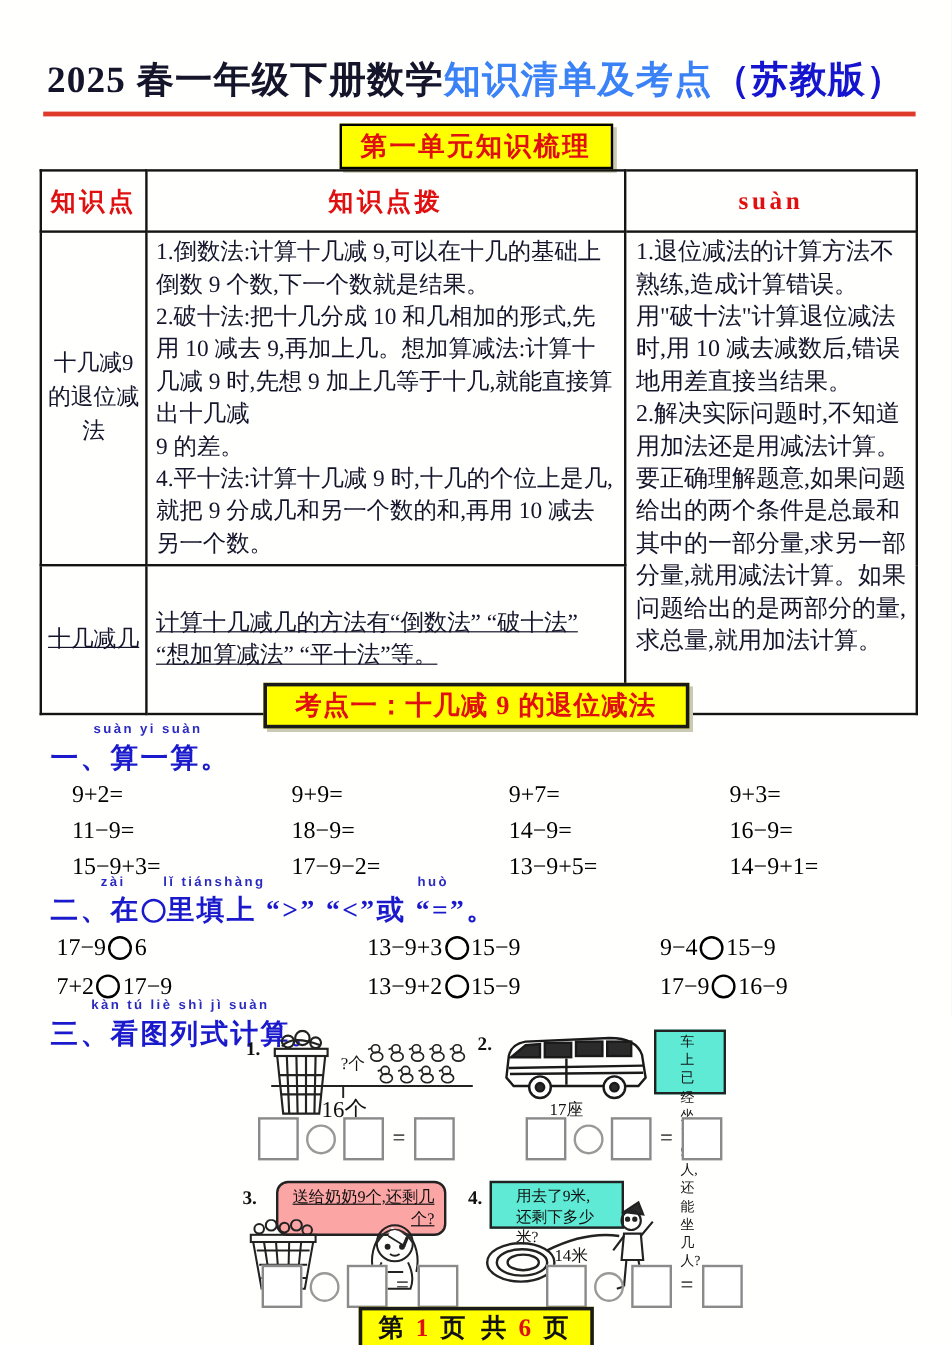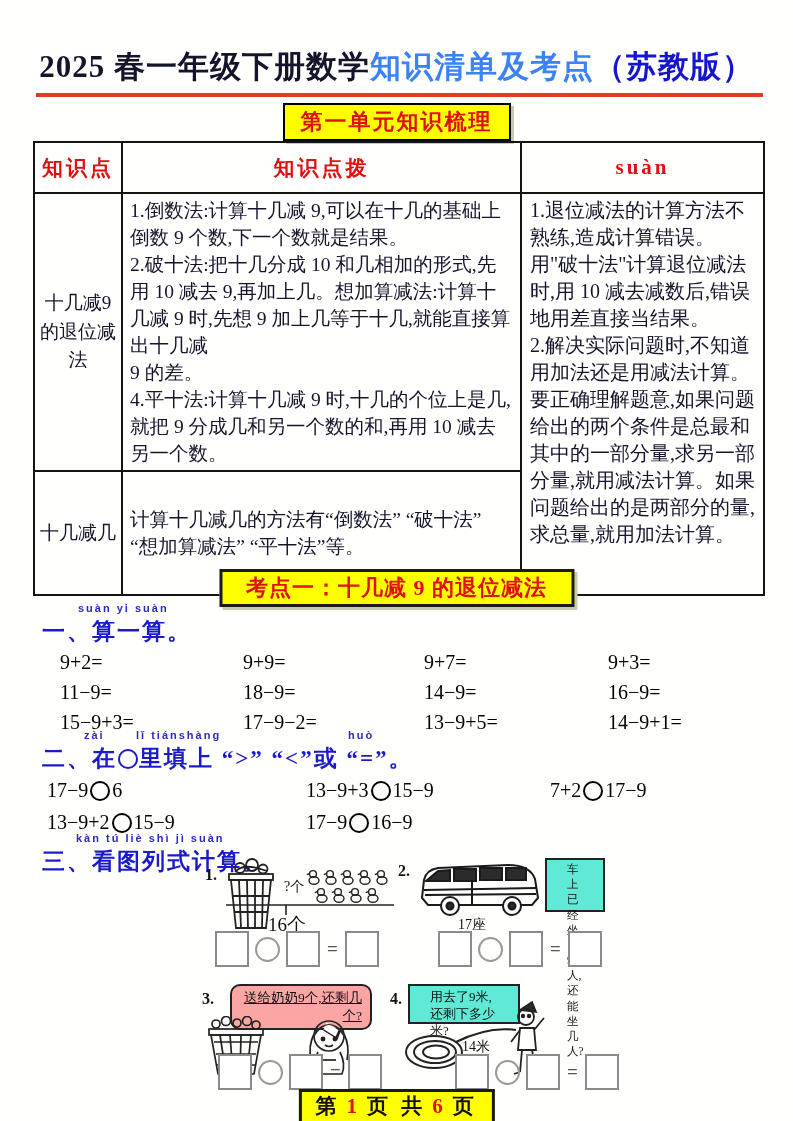--- a/index.html
+++ b/index.html
@@ -38,21 +38,21 @@
   .col-point{ width:88px; }
   .col-tips{ width:399px; }
   .col-diff{ width:243px; }
   td.point{ text-align:center; font-size:19px; line-height:1.5; font-weight:500;
     vertical-align:middle; padding:0 4px; }
   td.tips{ font-size:19.5px; line-height:27px; padding:3px 6px 3px 7px;
     vertical-align:top; white-space:pre-line; }
   td.tips.center{ vertical-align:middle; }
   td.diff{ font-size:20px; line-height:27px; padding:3px 5px 3px 8px;
     vertical-align:top; white-space:pre-line; }
-  tr.row1{ height:276px; } tr.row2{ height:124px; }
+  tr.row1{ height:276px; } tr.row2{ height:124px;text-decoration:underline; }
 
   
   .sec-title{ position:absolute; color:#1a1acc; font-weight:bold; font-size:23px;
     letter-spacing:2px; white-space:nowrap; }
   .pinyin{ position:absolute; color:#2a2ac0; font-weight:bold; font-size:11px;
     letter-spacing:2px; white-space:nowrap; font-family:"Liberation Sans",sans-serif; }
   .tcirc{ display:inline-block; width:20px; height:20px; border:2.5px solid #1a1acc;
     border-radius:50%; vertical-align:-3px; margin:0 1px; }
 
   
@@ -146,20 +146,21 @@
 
   <span class="pinyin" style="top:729px; left:84px;">zài</span>
   <span class="pinyin" style="top:729px; left:136px;">lǐ tiánshàng</span>
   <span class="pinyin" style="top:729px; left:348px;">huò</span>
   <div class="sec-title" style="top:743px; left:42px;">
     <span>二、在</span><span class="tcirc"></span><span>里填上</span><span> “&gt;” “&lt;”或 “=”。</span>
   </div>
   <div class="cmp-grid">
     <span class="cmp"><span>17−9</span><span class="pcirc"></span><span>6</span></span>
     <span class="cmp"><span>13−9+3</span><span class="pcirc"></span><span>15−9</span></span>
+    <span class="cmp"><span>9−4</span><span class="pcirc"></span><span>15−9</span></span>
     <span class="cmp"><span>7+2</span><span class="pcirc"></span><span>17−9</span></span>
     <span class="cmp"><span>13−9+2</span><span class="pcirc"></span><span>15−9</span></span>
     <span class="cmp"><span>17−9</span><span class="pcirc"></span><span>16−9</span></span>
   </div>
 
   <span class="pinyin" style="top:832px; left:76px;">kàn tú liè shì jì suàn</span>
   <div class="sec-title" style="top:846px; left:42px;">三、看图列式计算。</div>
 
   <span class="pnum" style="top:866px; left:205px;">1.</span>
   <div class="fig" style="top:858px; left:222px;">

